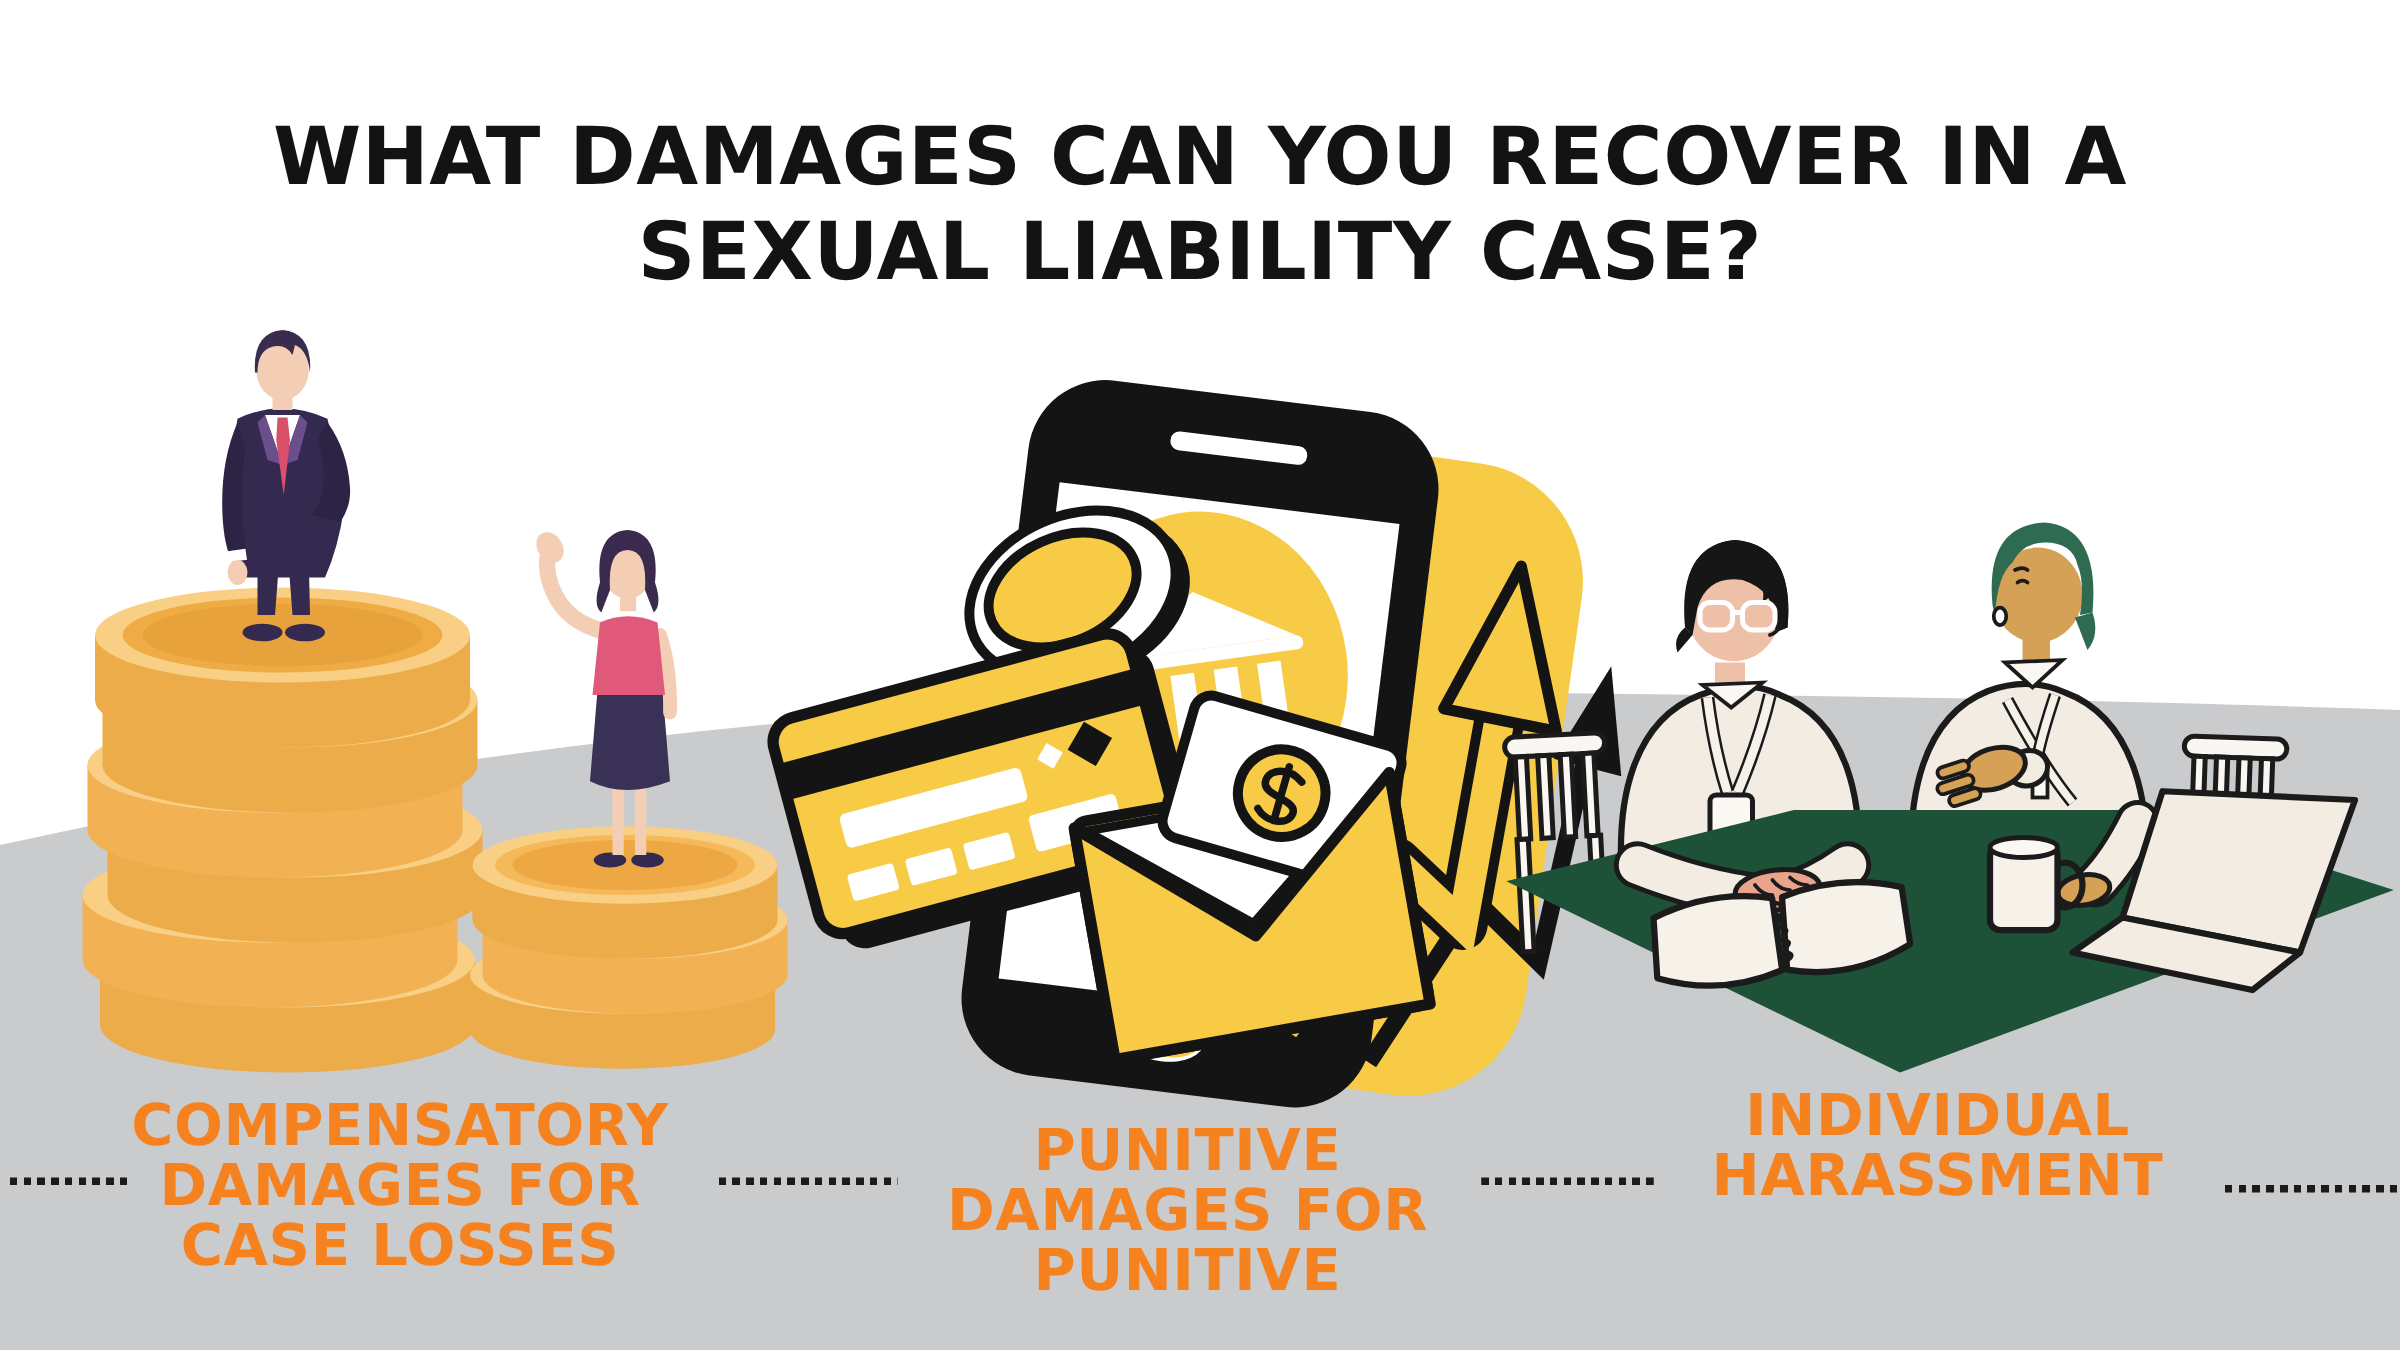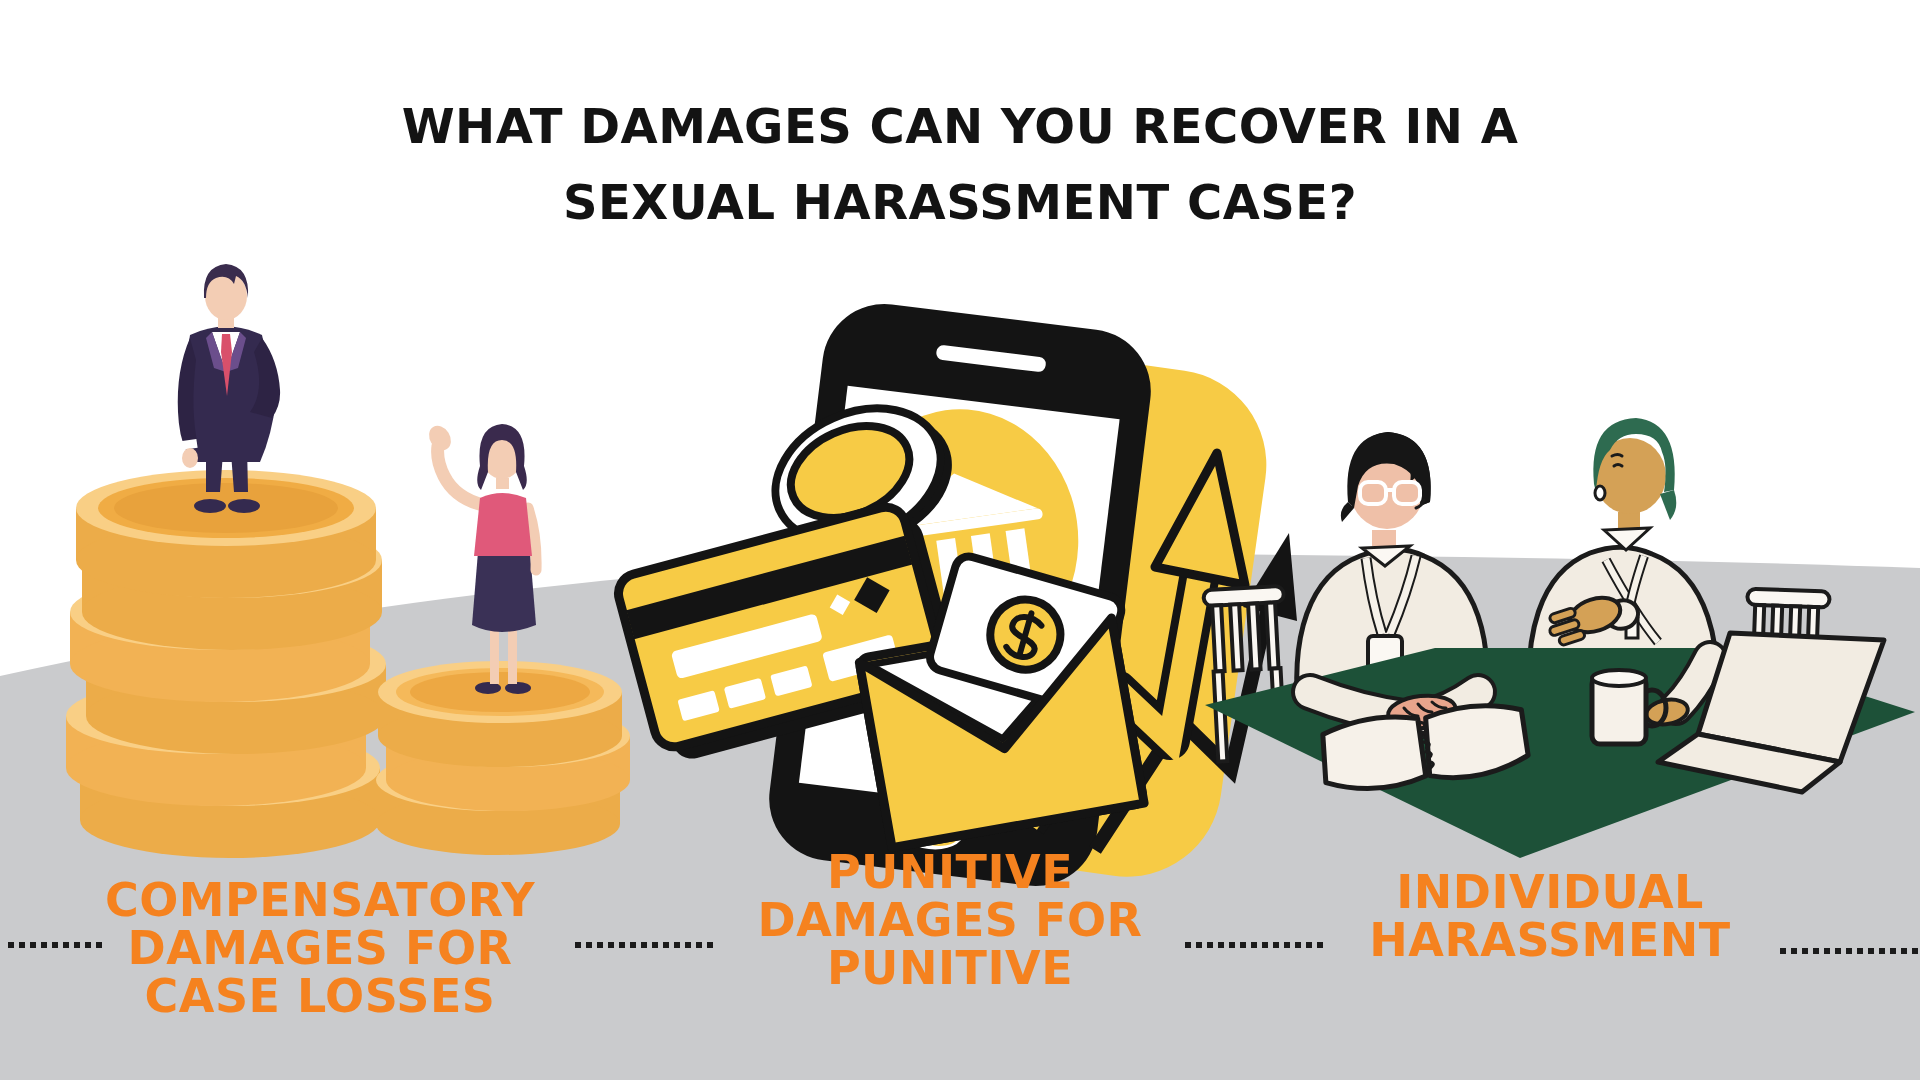--- a/index.html
+++ b/index.html
@@ -1,27 +1,27 @@
 <!DOCTYPE html>
 <html><head>
 <meta charset="utf-8">
 <style>
   html,body{margin:0;padding:0;background:#ffffff;}
   .canvas{position:relative;width:1920px;height:1080px;background:#ffffff;overflow:hidden;
           font-family:"DejaVu Sans","Liberation Sans",sans-serif;}
   .bg-svg,.illus{position:absolute;display:block;}
   .bg-svg{left:0;top:0;width:1920px;height:1080px;}
   .title{position:absolute;left:0;top:88px;width:1920px;margin:0;text-align:center;
-         font-weight:bold;font-size:48px;line-height:76px;color:#131313;letter-spacing:.5px;}
+         font-weight:bold;font-size:64px;line-height:76px;color:#131313;letter-spacing:.5px;}
   .title span{display:block;}
   .sec-label{position:absolute;text-align:center;font-weight:bold;font-size:46px;
              line-height:48px;color:#f5821f;letter-spacing:.5px;}
   .sec-label span{display:block;}
   .label-1{left:60px;top:876px;width:520px;}
-  .label-2{left:700px;top:848px;width:500px;}
+  .label-2{left:700px;top:896px;width:500px;}
   .label-3{left:1310px;top:868px;width:480px;}
   .dots{position:absolute;height:6px;
         background:repeating-linear-gradient(to right,#1b1b1b 0 6px,transparent 6px 11px);}
   .d1{left:8px;top:942px;width:98px;}
   .d2{left:575px;top:942px;width:143px;}
   .d3{left:1185px;top:942px;width:138px;}
   .d4{left:1780px;top:948px;width:140px;}
   .illus-coins{left:40px;top:240px;width:620px;height:620px;}
   .illus-phone{left:555px;top:275px;width:780px;height:620px;}
   .illus-meeting{left:1170px;top:390px;width:760px;height:520px;}
@@ -30,21 +30,21 @@
 <body>
 
 <div class="canvas">
 
   <svg class="bg-svg" viewBox="0 0 1920 1080" aria-hidden="true">
     <path d="M0,676 C 420,584 820,552 1180,554 C 1450,556 1700,560 1920,568 L1920,1080 L0,1080 Z" fill="#cacbcd"></path>
   </svg>
 
   <h1 class="title">
     <span>WHAT DAMAGES CAN YOU RECOVER IN A</span>
-    <span>SEXUAL HARASSMENT CASE?</span>
+    <span>SEXUAL LIABILITY CASE?</span>
   </h1>
 
   <svg class="illus illus-coins" viewBox="0 0 620 620">
     <g>
 
       <g>
           <rect x="40" y="528" width="300" height="52" fill="#ecac49"></rect>
           <ellipse cx="190" cy="580" rx="150" ry="38" fill="#ecac49"></ellipse>
           <ellipse cx="190" cy="528" rx="150" ry="38" fill="#f9cf85"></ellipse>
           <ellipse cx="190" cy="528" rx="128" ry="30" fill="#e8a23e"></ellipse>

